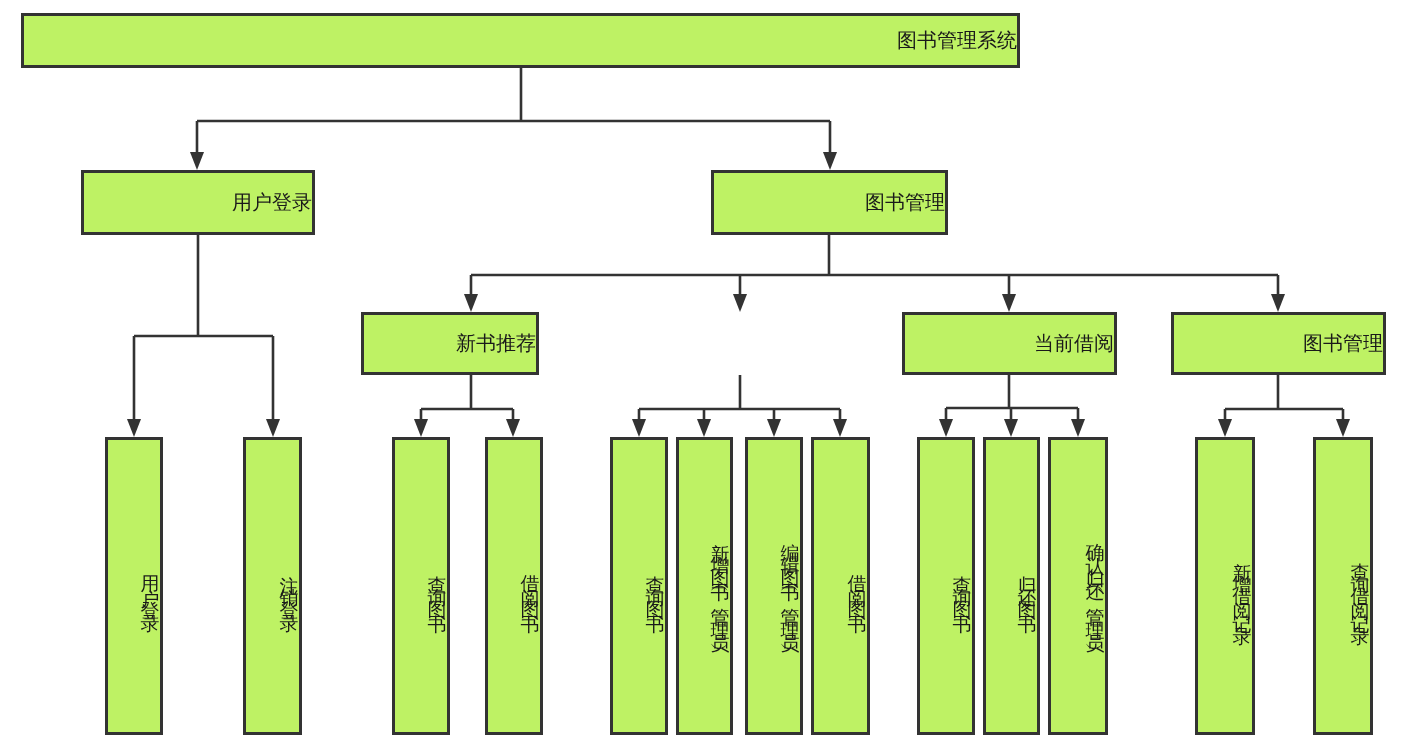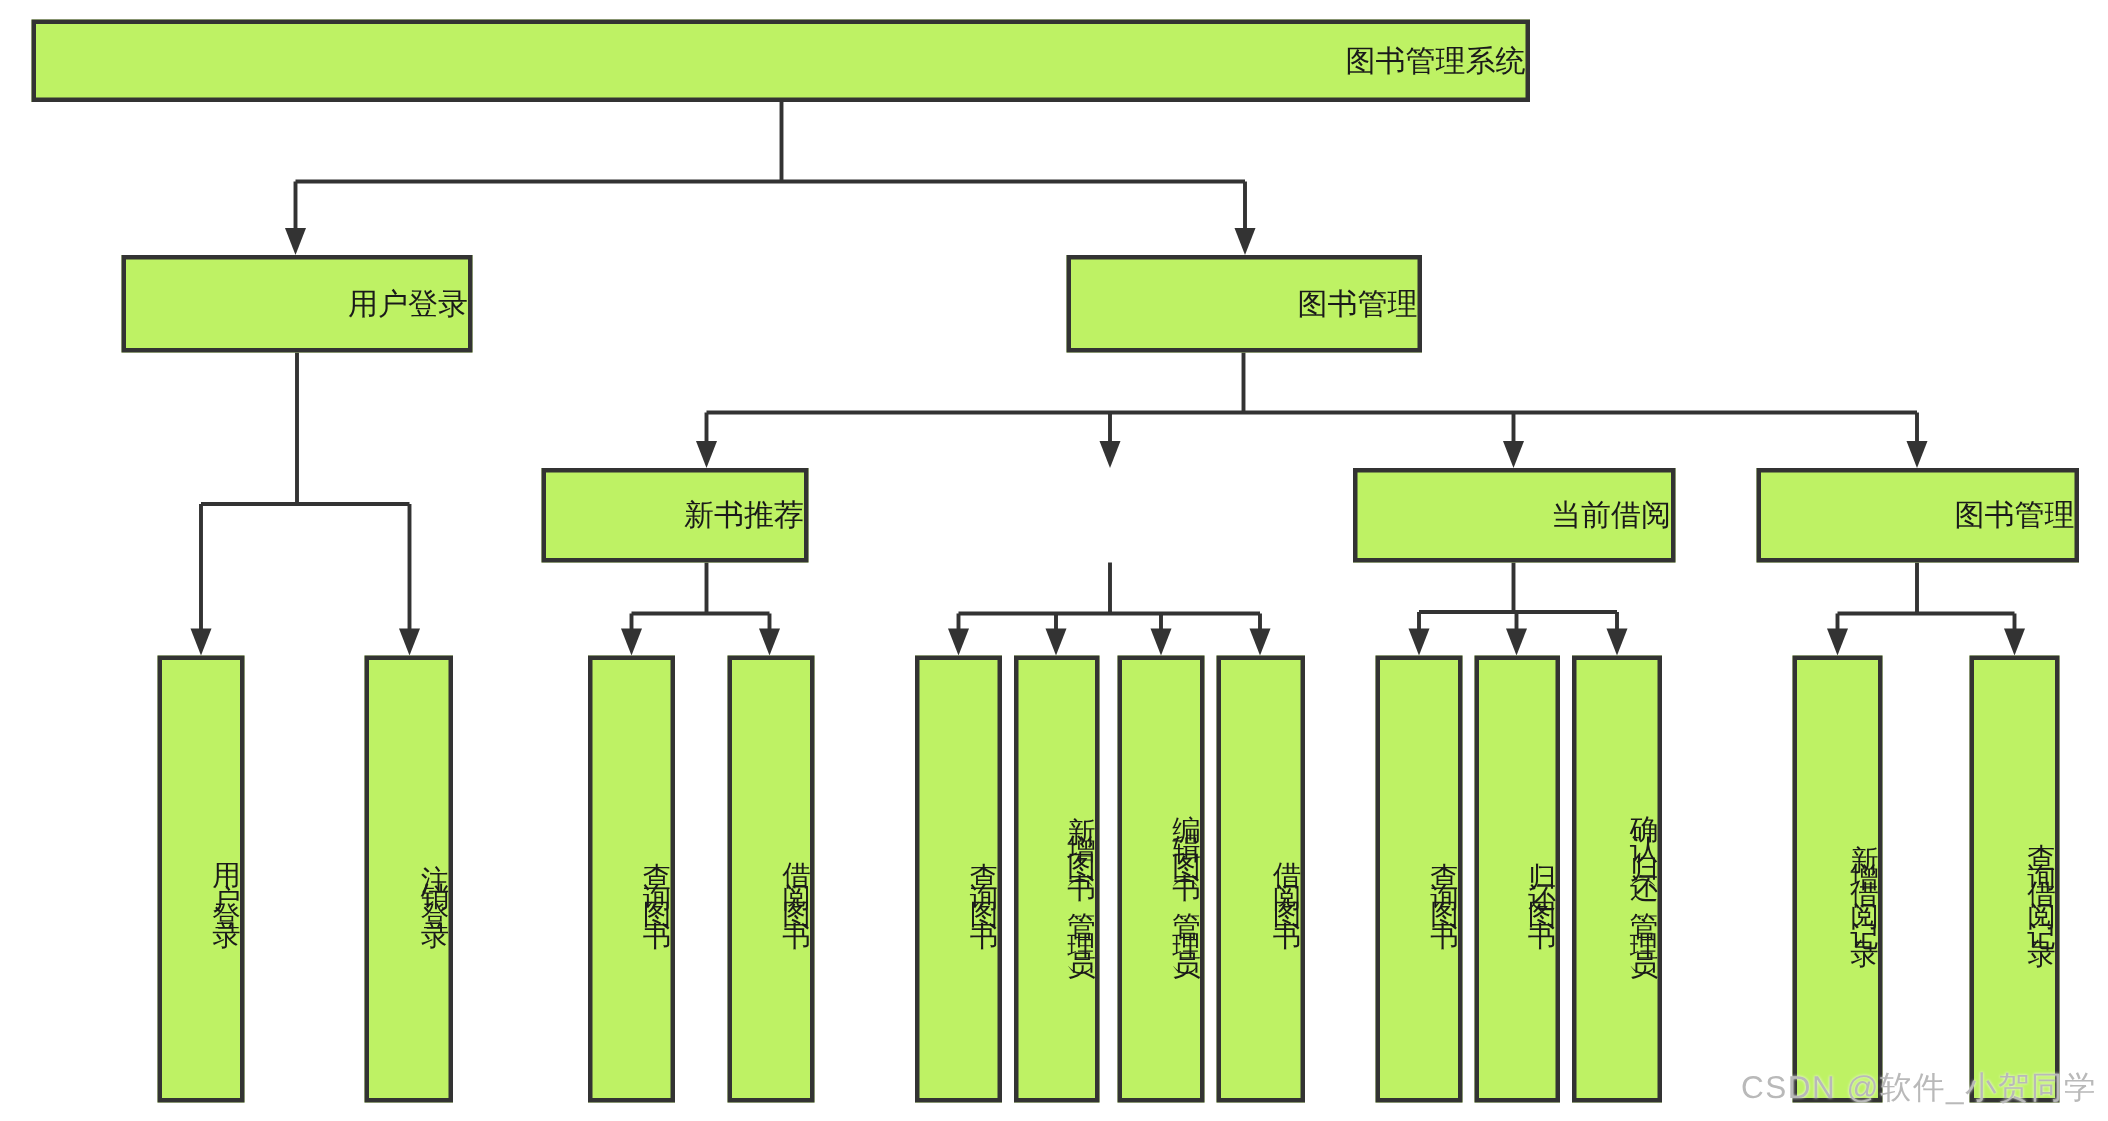--- a/index.html
+++ b/index.html
@@ -159,14 +159,13 @@
     <span class="vtext">确认归还（管理员）</span>
   </div>
 
   <div class="box leaf l12">
     <span class="vtext">新增借阅记录</span>
   </div>
   <div class="box leaf l13">
     <span class="vtext">查询借阅记录</span>
   </div>
 
-  <div class="watermark">CSDN @软件_小贺同学</div>
 </div>
 
 </body></html>

